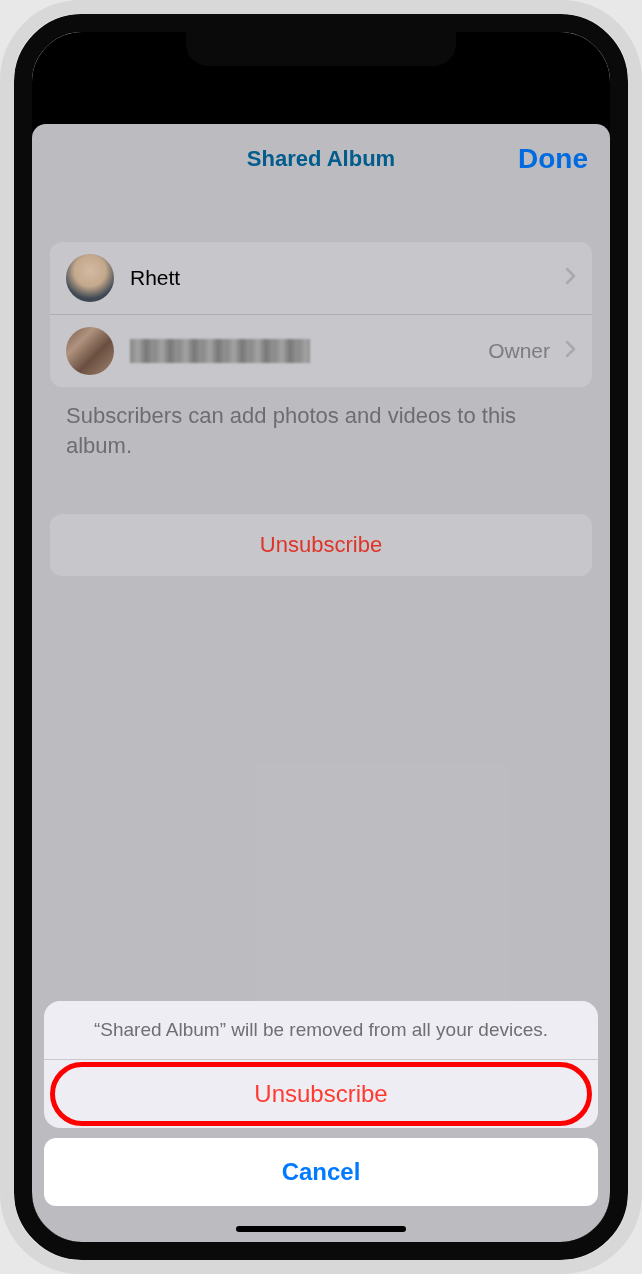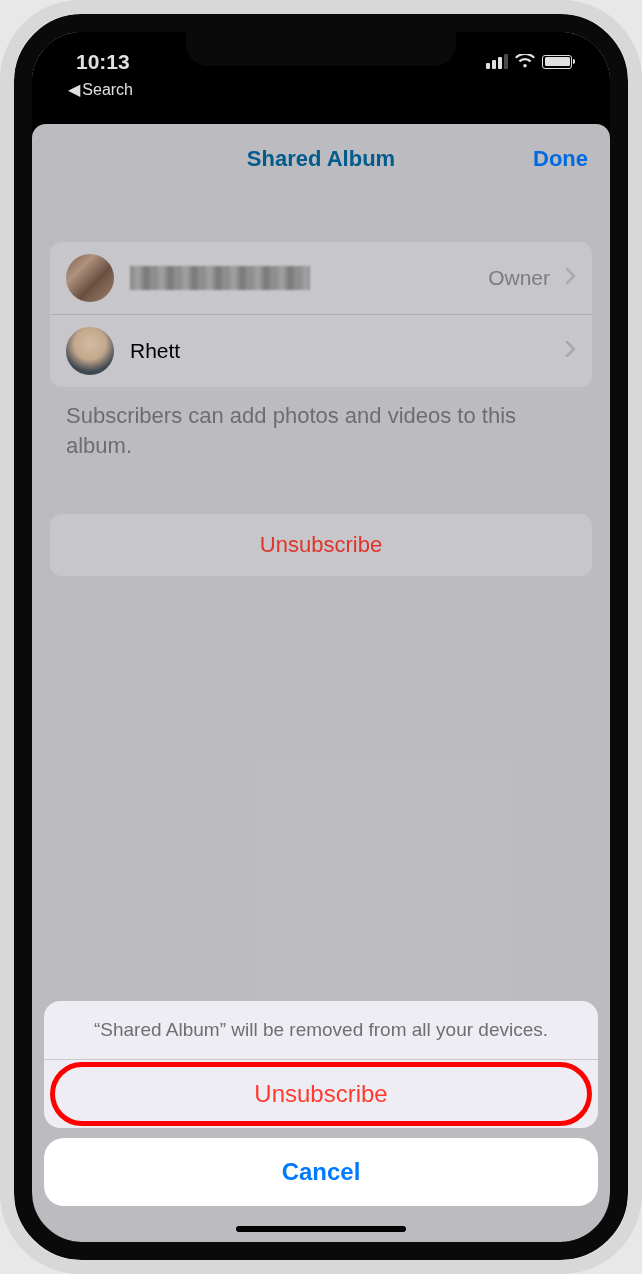--- a/index.html
+++ b/index.html
@@ -147,21 +147,21 @@
       position: relative;
     }
     .sheet-title {
       font-size: 22px;
       font-weight: 600;
       color: #0369a1;
     }
     .done-btn {
       position: absolute;
       right: 22px;
-      font-size: 22px;
+      font-size: 28px;
       font-weight: 600;
       color: #007aff;
     }
     .content {
       padding: 0 18px;
     }
     .list-group {
       background: #e3e2e7;
       border-radius: 12px;
       overflow: hidden;
@@ -297,21 +297,21 @@
     }
     .highlight-ring {
       position: absolute;
       inset: 2px 6px;
       border: 5px solid #ff0000;
       border-radius: 34px;
       pointer-events: none;
     }
     .action-cancel {
       background: #fff;
-      border-radius: 20px;
+      border-radius: 12px;
       margin-top: 10px;
       text-align: center;
       padding: 20px;
       font-size: 24px;
       font-weight: 600;
       color: #007aff;
     }
     .home-indicator {
       position: absolute;
       bottom: 10px;
@@ -325,68 +325,45 @@
     }
   </style>
 </head>
 <body>
 
 <div class="device-frame"></div>
 <div class="device-frame-inner"></div>
 <div class="notch"></div>
 
 <div class="screen">
-  <div class="status-bar">
-    <div class="status-time">10:13</div>
-    <div class="back-search">
-      <span>◀</span>
-      <span>Search</span>
-    </div>
-    <div class="status-icons">
-      <div class="signal-bars">
-        <span></span>
-          <span></span>
-          <span></span>
-          <span></span>
-      </div>
-      <div class="wifi-icon">
-        <svg width="20" height="15" viewBox="0 0 20 15">
-            <path d="M10 13.5a1.8 1.8 0 100-3.6 1.8 1.8 0 000 3.6zM5.2 8.2a6.8 6.8 0 019.6 0l1.6-1.6a9 9 0 00-12.8 0l1.6 1.6zM1.6 4.6a11.8 11.8 0 0116.8 0L20 3A14 14 0 000 3l1.6 1.6z" fill="#fff"></path>
-          </svg>
-      </div>
-      <div class="battery">
-        <div class="battery-fill"></div>
-      </div>
-    </div>
-  </div>
 
   <div class="sheet-backdrop"></div>
 
   <div class="sheet">
     <div class="sheet-header">
       <div class="sheet-title">Shared Album</div>
       <div class="done-btn">Done</div>
     </div>
 
     <div class="content">
       <div class="list-group">
         <div class="list-row">
-          <div class="avatar avatar-blur"></div>
-          <div class="name-blur"></div>
-          <div style="flex:1"></div>
-          <div class="row-secondary">Owner</div>
+          <div class="avatar avatar-rhett"></div>
+          <div class="row-name">Rhett</div>
           <div class="chevron">
             <svg width="10" height="16" viewBox="0 0 10 16">
                 <path d="M1 1l7 7-7 7" stroke="#c0c0c5" stroke-width="2.5" fill="none" stroke-linecap="round" stroke-linejoin="round"></path>
               </svg>
           </div>
         </div>
         <div class="list-row">
-          <div class="avatar avatar-rhett"></div>
-          <div class="row-name">Rhett</div>
+          <div class="avatar avatar-blur"></div>
+          <div class="name-blur"></div>
+          <div style="flex:1"></div>
+          <div class="row-secondary">Owner</div>
           <div class="chevron">
             <svg width="10" height="16" viewBox="0 0 10 16">
                 <path d="M1 1l7 7-7 7" stroke="#c0c0c5" stroke-width="2.5" fill="none" stroke-linecap="round" stroke-linejoin="round"></path>
               </svg>
           </div>
         </div>
       </div>
       <div class="footer-text">Subscribers can add photos and videos to this album.</div>
 
 

